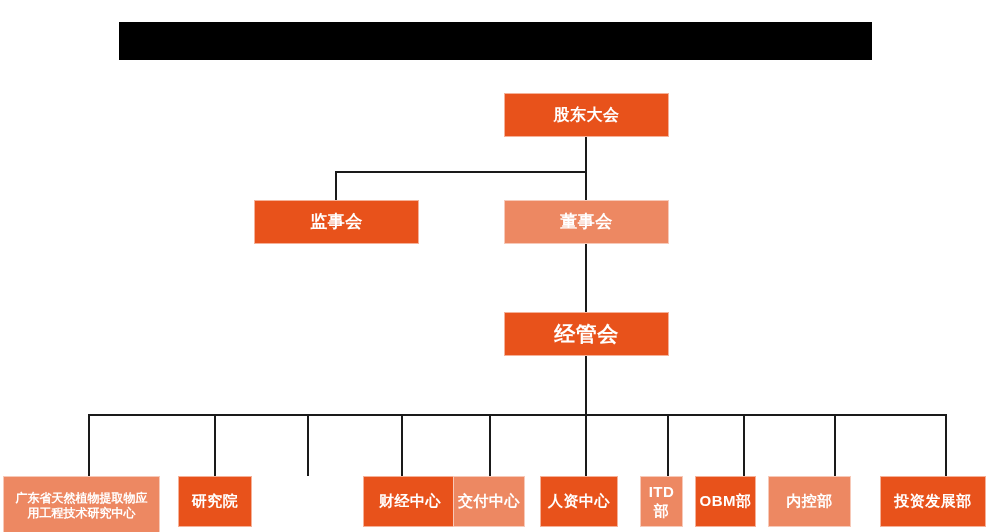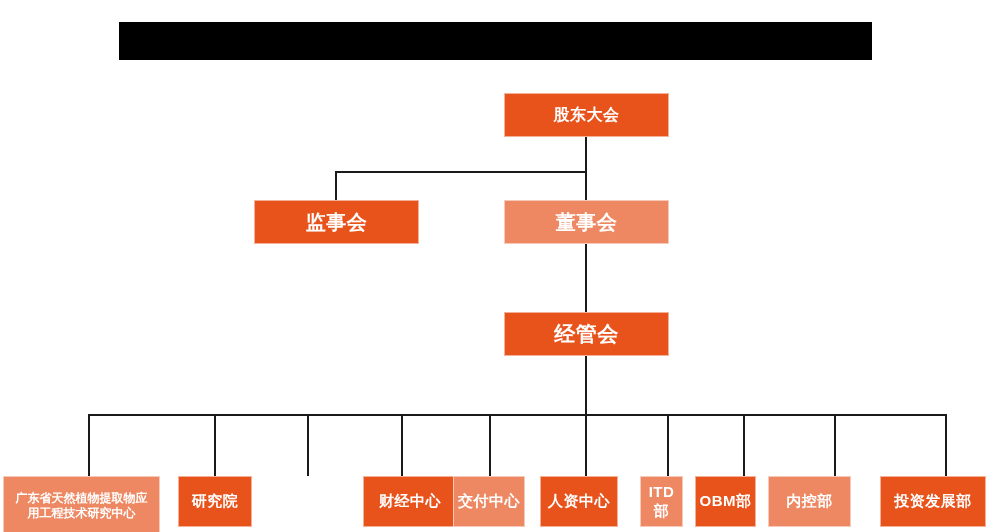--- a/index.html
+++ b/index.html
@@ -39,21 +39,21 @@
     font-weight: bold;
     line-height: 1.25;
     letter-spacing: 0.5px;
     border: 1px solid rgba(255, 255, 255, 0.55);
     z-index: 3;
   }
   .node.dark { background: #E8521B; }
   .node.light { background: #ED8862; }
 
   .node-lvl1 { font-size: 16px; }
-  .node-lvl2 { font-size: 20px; }
+  .node-lvl2 { font-size: 17px; }
   .node-lvl3 { font-size: 21px; }
   .node-leaf { font-size: 15px; }
   .node-leaf.small-text { font-size: 12px; letter-spacing: 0px; padding: 0 6px; }
 
   
   .line {
     position: absolute;
     background: #1a1a1a;
     z-index: 1;
   }

